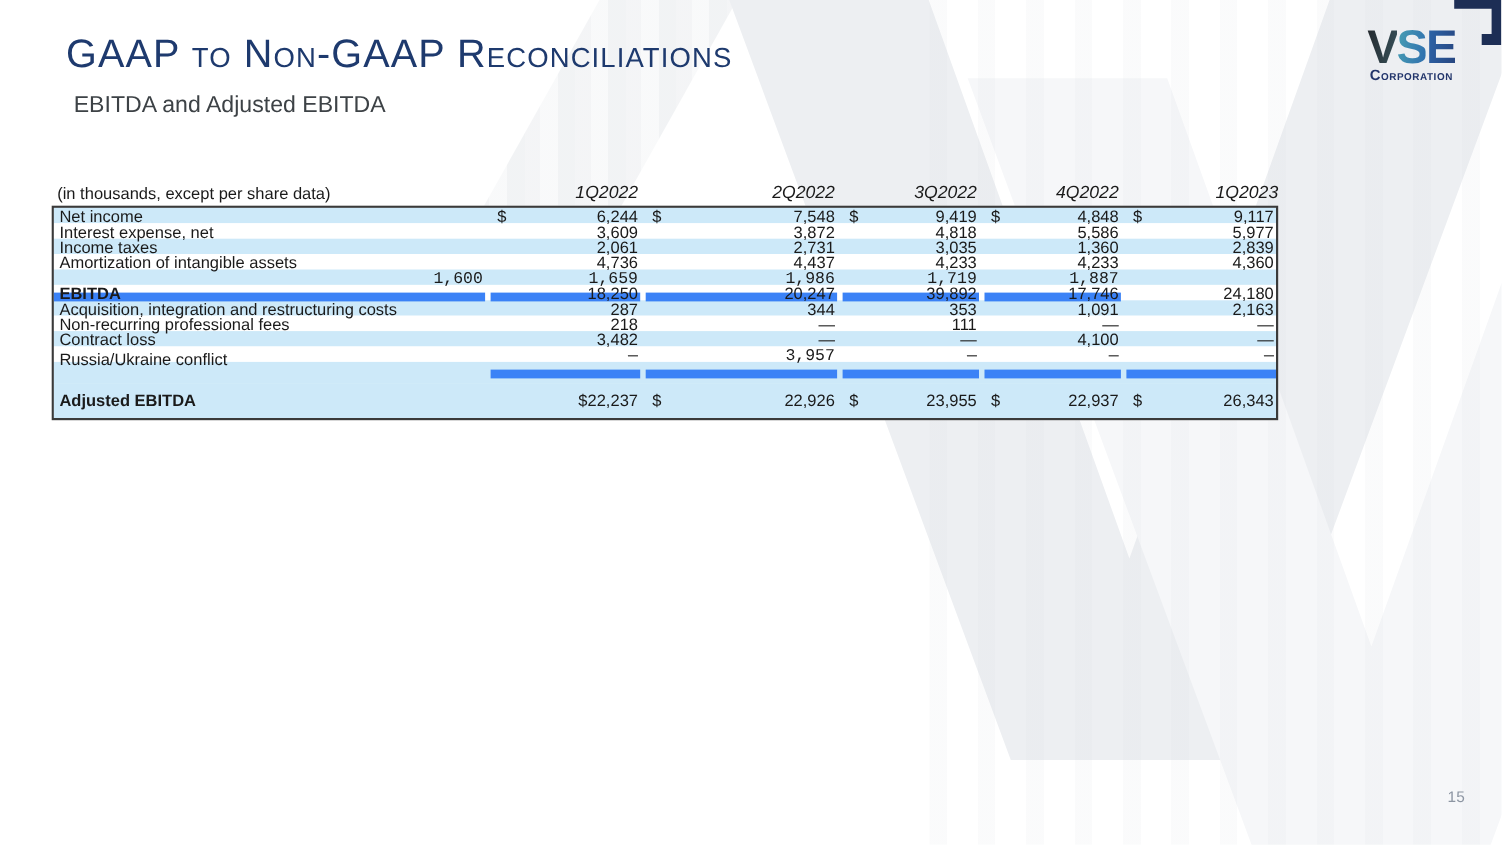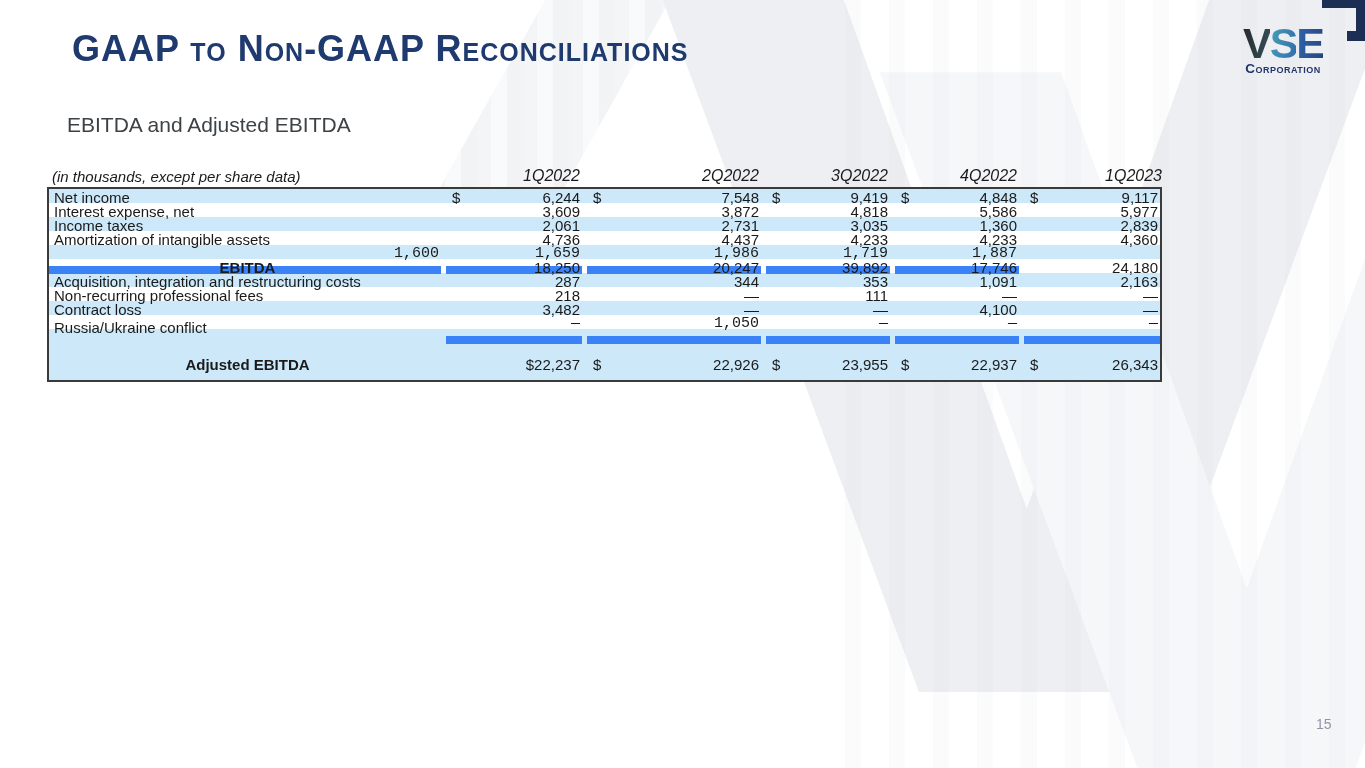--- a/index.html
+++ b/index.html
@@ -25,27 +25,27 @@
   }
   .bg-v1{left:655px;top:-120px;color:#edeff2;}
   .bg-v2{left:875px;top:-40px;color:#f6f7f9;}
   .bg-stripes{
     position:absolute;right:0;top:0;width:520px;height:768px;
     background:repeating-linear-gradient(90deg,rgba(210,214,220,0.10) 0 16px,rgba(255,255,255,0) 16px 44px);
     pointer-events:none;
   }
   
   .slide-title{
-    position:absolute;left:72px;top:28px;
-    font-size:36px;font-weight:bold;font-variant:small-caps;
+    position:absolute;left:60px;top:28px;
+    font-size:36px;font-weight:normal;font-variant:small-caps;
     letter-spacing:1px;color:#1e3a6e;
   }
   .slide-subtitle{
     position:absolute;left:67px;top:84px;
-    font-size:21px;color:#3d4246;margin-top:29px;
+    font-size:21px;color:#3d4246;
   }
   
   .logo{position:absolute;left:1222px;top:24px;width:122px;text-align:center;}
   .logo-letters{font-size:43px;font-weight:800;letter-spacing:-2px;line-height:0.9;}
   .logo-letters span{
     background-clip:text;-webkit-background-clip:text;color:transparent;
   }
   .l-v{background-image:linear-gradient(100deg,#23282d,#38535c);}
   .l-s{background-image:linear-gradient(100deg,#4aa2b4,#2d6cae);}
   .l-e{background-image:linear-gradient(100deg,#2d68ad,#27447e);}
@@ -55,29 +55,29 @@
   }
   .corner-accent{position:absolute;right:0;top:0;}
   
   .tablewrap{position:absolute;left:47px;top:155px;width:1115px;}
   .hdr-row,.row{
     display:grid;
     grid-template-columns:392px 136px 174px 124px 124px 1fr;
     column-gap:5px;
   }
   .hdr-row{height:30px;align-items:end;padding-bottom:2px;}
-  .units-note{font-size:15px;font-style:italic;padding-left:5px;white-space:nowrap;}
+  .units-note{font-size:15px;padding-left:5px;white-space:nowrap;}
   .qhdr{font-size:16px;text-align:right;font-style:italic;}
   .tbl{border:2px solid #3a3a3a;background:#ffffff;}
   .row{height:14px;align-items:center;background:#ffffff;}
   .row.shade{background:#cde9f9;}
   .row.spacer{height:20px;}
   .row.total{height:31px;}
   .lbl{font-size:15px;padding-left:5px;white-space:nowrap;overflow:hidden;}
-  .row.bold .lbl{font-weight:bold;text-align:center;}
+  .row.bold .lbl{font-weight:bold;}
   .grp{
     display:flex;justify-content:space-between;align-items:center;
     height:100%;padding:0 2px 0 6px;font-size:15px;
   }
   .grp .val{margin-left:auto;white-space:nowrap;}
   .row.ulrow .grp{border-bottom:8px solid #3b82f6;font-family:Liberation Mono, monospace;}
   
   .page-number{
     position:absolute;left:1316px;top:716px;
     font-size:14px;color:#8d96a3;
@@ -280,21 +280,21 @@
         <div class="grp">
           <span class="val">—</span>
         </div>
       </div>
       <div class="row ulrow">
         <div class="lbl">Russia/Ukraine conflict</div>
         <div class="grp">
           <span class="val">—</span>
         </div>
         <div class="grp">
-          <span class="val">1,050</span>
+          <span class="val">3,957</span>
         </div>
         <div class="grp">
           <span class="val">—</span>
         </div>
         <div class="grp">
           <span class="val">—</span>
         </div>
         <div class="grp">
           <span class="val">—</span>
         </div>

